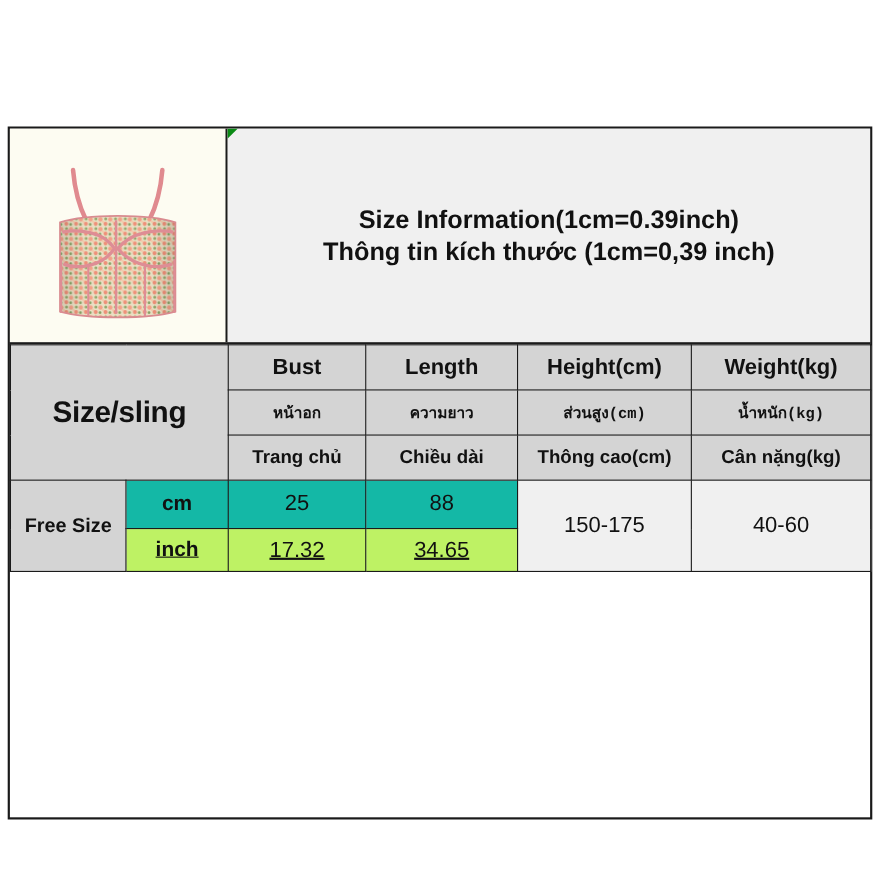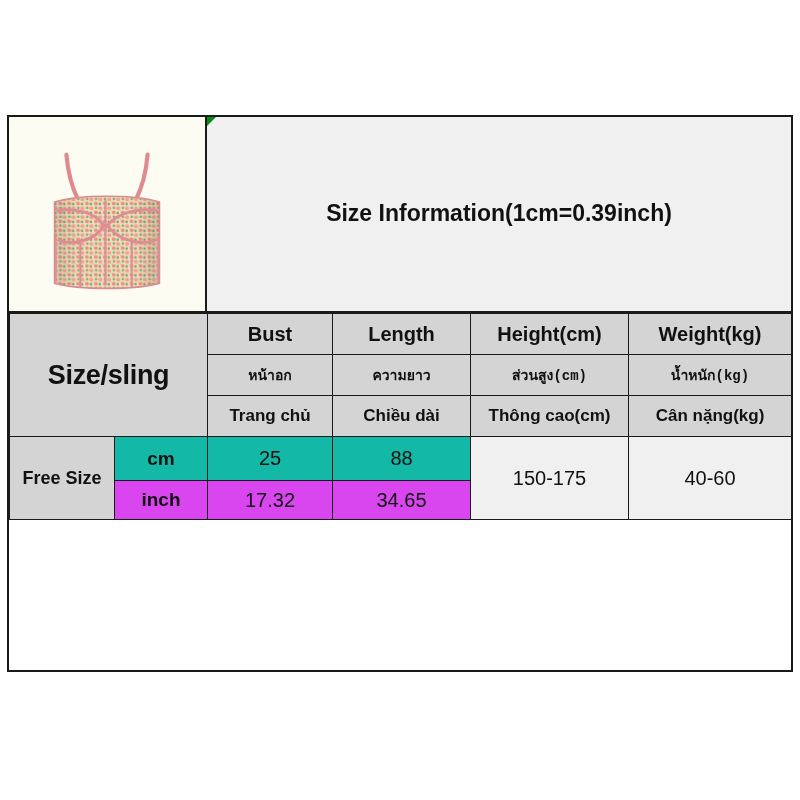--- a/index.html
+++ b/index.html
@@ -13,21 +13,21 @@
   body {
     font-family: "Liberation Sans", sans-serif;
     -webkit-font-smoothing: antialiased;
   }
 
   #chart-root {
     position: absolute;
     left: 7px;
     top: 115px;
     width: 786px;
-    height: 557px;
+    height: 630px;
     border: 2px solid #1a1a1a;
     box-sizing: border-box;
     background: #ffffff;
   }
 
   
   .top-block {
     display: flex;
     height: 196px;
     box-sizing: border-box;
@@ -121,21 +121,21 @@
   .cell-freesize {
     background: #d4d4d4;
     font-size: 18px;
     font-weight: bold;
   }
   .unit-cm, .unit-inch {
     font-size: 19px;
     font-weight: bold;
   }
   .row-cm td    { height: 43px; background: #14b8a6; }
-  .row-inch td  { height: 38px; background: #d946ef; }
+  .row-inch td  { height: 38px; background: #bef264; text-decoration: underline; }
   .row-cm td.cell-freesize,
   .row-inch td.cell-freesize { background: #d4d4d4; }
   .val { font-size: 20px; }
   .merged {
     background: #f0f0f0 !important;
     font-size: 20px;
   }
 
   
   .attention {
@@ -189,20 +189,21 @@
         <line x1="72" y1="124" x2="72" y2="172" stroke="#de8d95" stroke-width="2"></line>
         <line x1="124" y1="124" x2="124" y2="172" stroke="#de8d95" stroke-width="2"></line>
         <line x1="47" y1="120" x2="47" y2="169" stroke="#de8d95" stroke-width="2"></line>
         <line x1="151" y1="120" x2="151" y2="169" stroke="#de8d95" stroke-width="2"></line>
       </svg>
     </div>
 
     <div class="title-cell">
       <span class="corner-mark"></span>
       <div class="title-line l1">Size Information(1cm=0.39inch)</div>
+      <div class="title-line l3">Thông tin kích thước (1cm=0,39 inch)</div>
     </div>
   </div>
 
   <table class="size-table">
     <colgroup>
       <col class="col-sizelabel">
         <col class="col-unit">
         <col class="col-bust">
       <col class="col-length">
         <col class="col-height">

